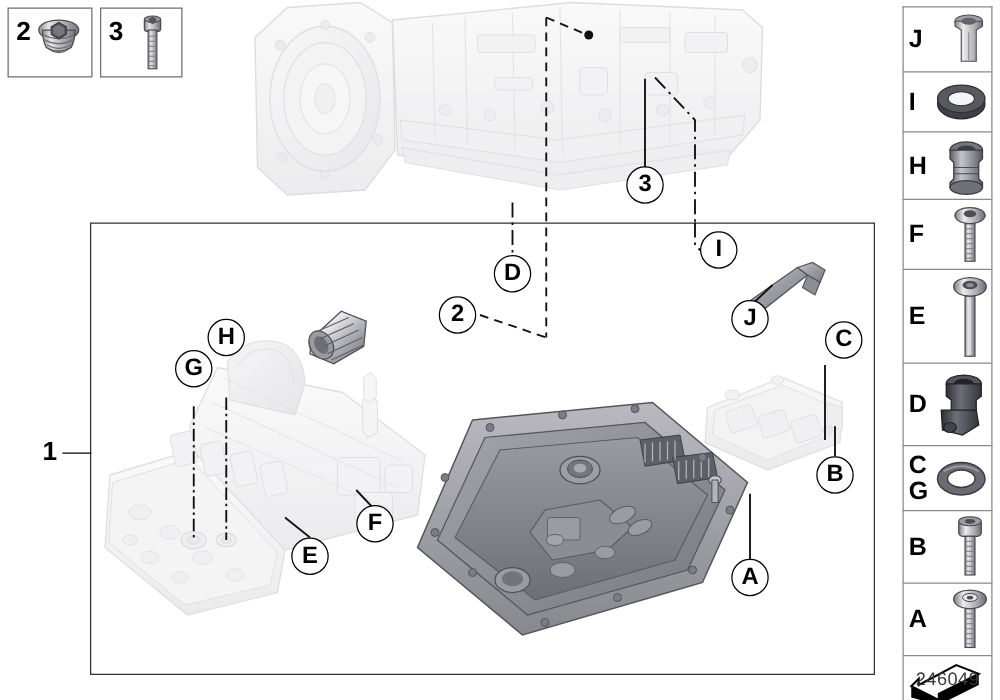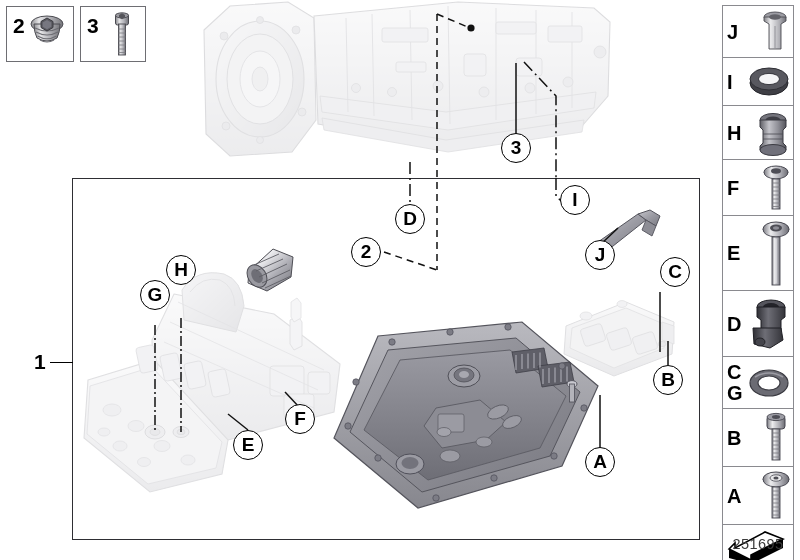--- a/index.html
+++ b/index.html
@@ -587,15 +587,15 @@
     <div class="lrow" style="height:46px;">
       <svg style="position:absolute;left:4px;top:4px;" width="62" height="38" viewBox="0 0 62 38">
         <path d="M2 20 L8 14 L8 19 L38 3 L56 10 L24 26 L24 31 Z" fill="#ffffff" stroke="#000" stroke-width="1.6" stroke-linejoin="miter"></path>
         <path d="M56 10 L56 19 L24 35 L24 26 Z" fill="#000"></path>
         <path d="M2 20 L2 29 L24 35 L24 31 Z" fill="#000"></path>
       </svg>
     </div>
 
   </div>
 
-  <div id="partnum">251695</div>
+  <div id="partnum">246049</div>
 
 </div>
 
 </body></html>

